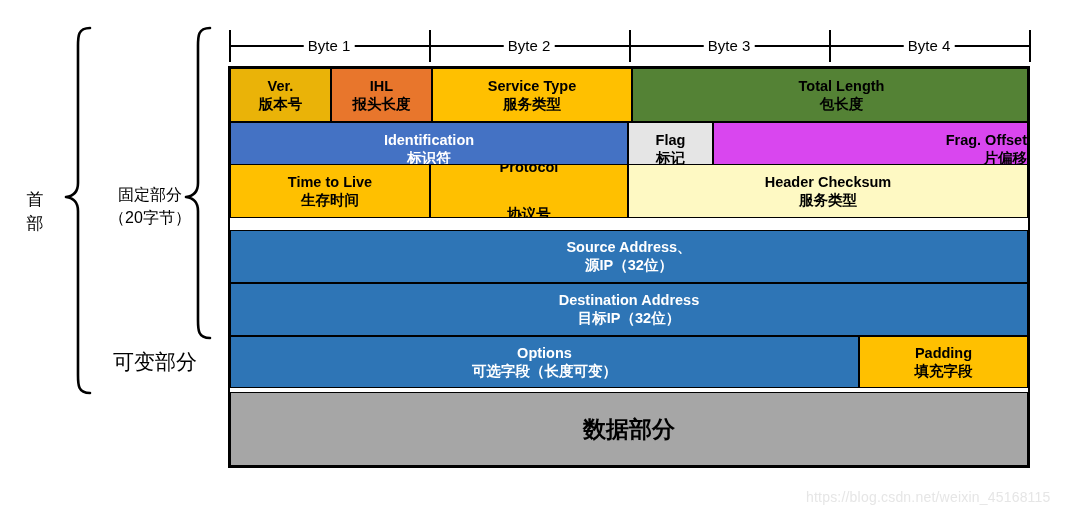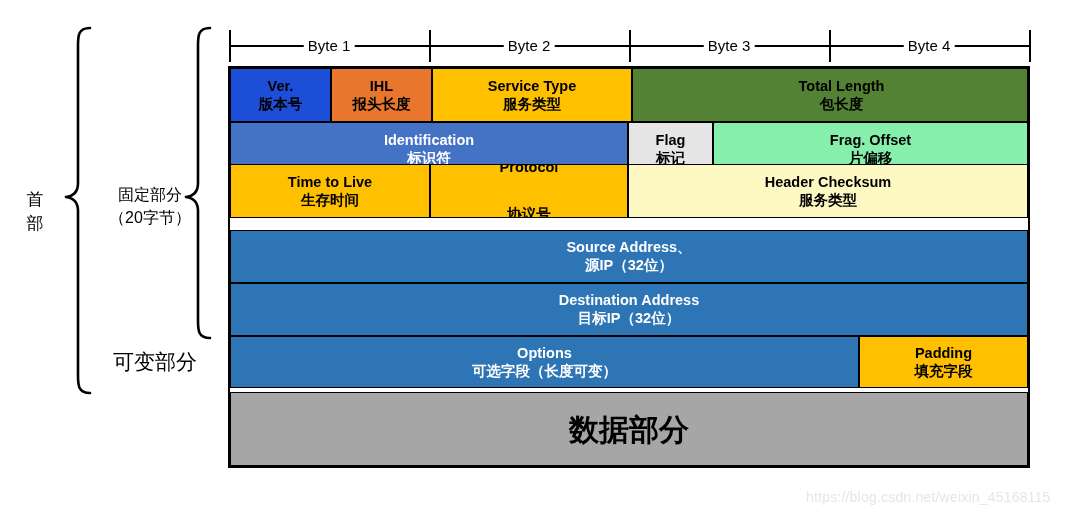--- a/index.html
+++ b/index.html
@@ -123,21 +123,21 @@
   .cell .cn {
     font-size: 14.5px;
     font-weight: bold;
     line-height: 19px;
     white-space: nowrap;
   }
   .cell.dark .en, .cell.dark .cn { color: #000; }
   .cell.light .en, .cell.light .cn { color: #ffffff; }
 
   .cell.data-part .cn {
-    font-size: 30px;
+    font-size: 23px;
     font-weight: bold;
     color: #000;
   }
 
   
   .watermark {
     position: absolute;
     left: 806px;
     top: 489px;
     font-size: 14px;
@@ -179,21 +179,21 @@
     <div class="hline" style="left: 200px; width: 200px;"></div>
     <div class="seg-label" style="left: 300px;">Byte 2</div>
     <div class="hline" style="left: 400px; width: 200px;"></div>
     <div class="seg-label" style="left: 500px;">Byte 3</div>
     <div class="hline" style="left: 600px; width: 200px;"></div>
     <div class="seg-label" style="left: 700px;">Byte 4</div>
   </div>
 
 <div class="packet" id="packet">
     <div class="row" style="top: 0px; height: 54px;">
-      <div class="cell dark" style="width: 101px; height: 54px; background: #1d4ed8;">
+      <div class="cell dark" style="width: 101px; height: 54px; background: #eab308;">
         <div class="en">Ver.</div>
         <div class="cn">版本号</div>
       </div>
       <div class="cell dark" style="width: 101px; height: 54px; background: rgb(232, 118, 44);">
         <div class="en">IHL</div>
         <div class="cn">报头长度</div>
       </div>
       <div class="cell dark" style="width: 200px; height: 54px; background: rgb(255, 192, 0);">
         <div class="en">Service Type</div>
         <div class="cn">服务类型</div>
@@ -205,21 +205,21 @@
     </div>
     <div class="row" style="top: 54px; height: 54px;">
       <div class="cell light" style="width: 398px; height: 54px; background: rgb(68, 114, 196);">
         <div class="en">Identification</div>
         <div class="cn">标识符</div>
       </div>
       <div class="cell dark" style="width: 85px; height: 54px; background: #e5e5e5;">
         <div class="en">Flag</div>
         <div class="cn">标记</div>
       </div>
-      <div class="cell dark" style="width: 315px; height: 54px; background: #86efac;">
+      <div class="cell dark" style="width: 315px; height: 54px; background: #d946ef; align-items: flex-end;">
         <div class="en">Frag. Offset</div>
         <div class="cn">片偏移</div>
       </div>
     </div>
     <div class="row" style="top: 96px; height: 54px; align-items: flex-end;">
       <div class="cell dark" style="width: 200px; height: 54px; background: rgb(255, 192, 0);">
         <div class="en">Time to Live</div>
         <div class="cn">生存时间</div>
       </div>
       <div class="cell dark" style="width: 198px; height: 54px; background: rgb(255, 192, 0); gap: 29px;">

